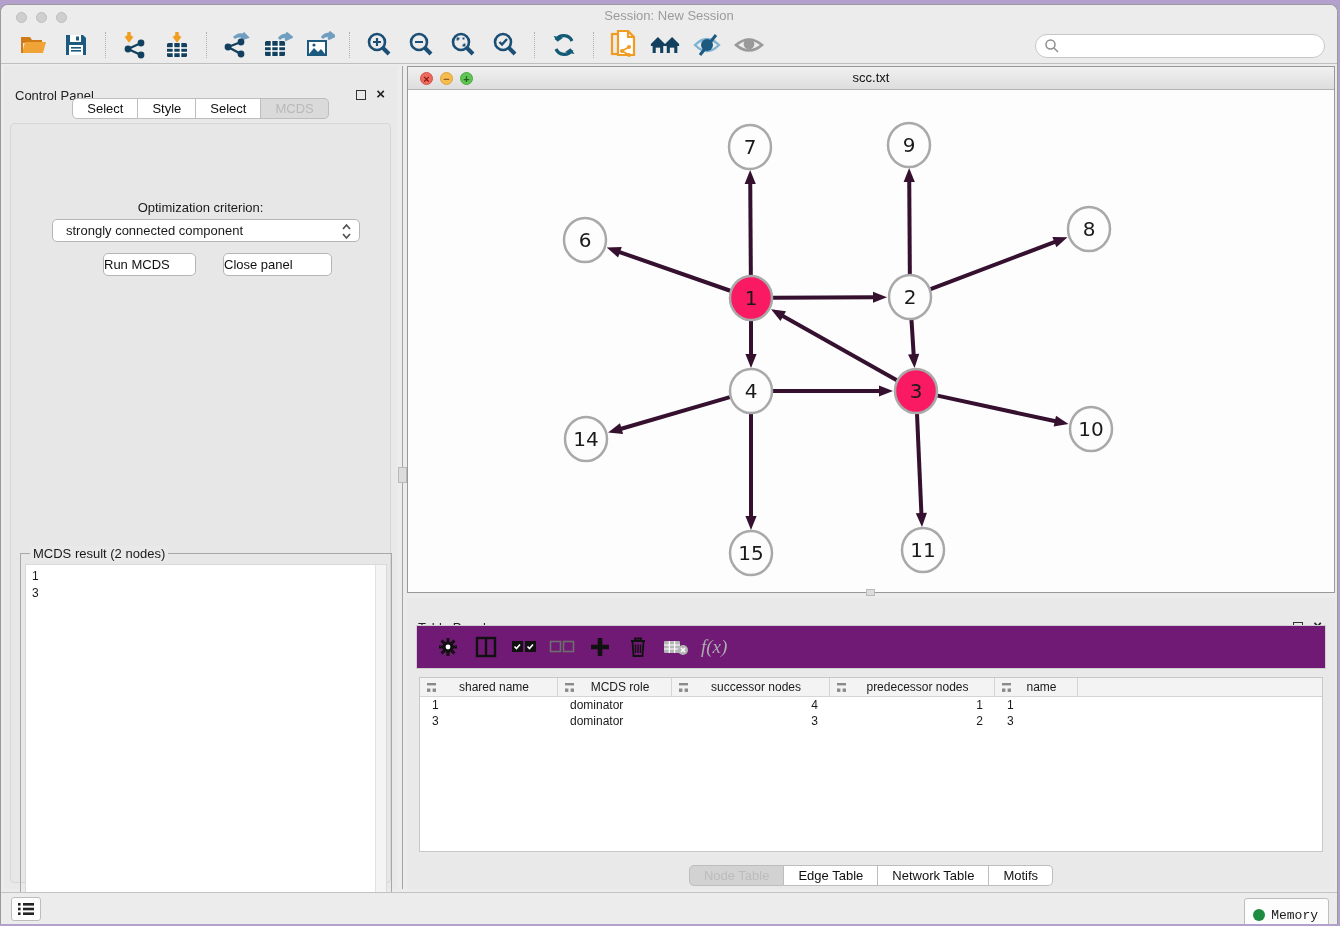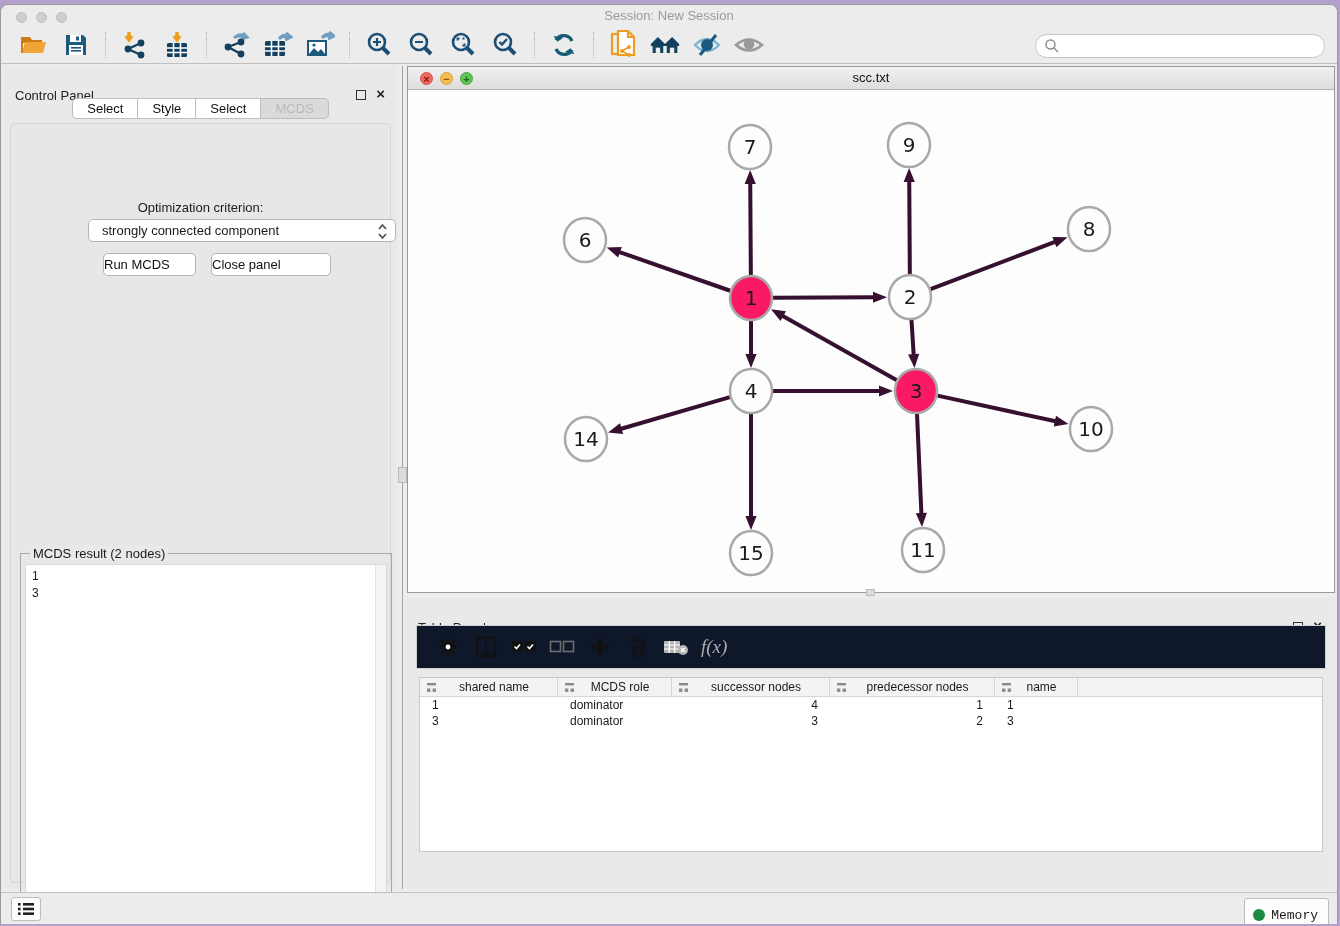--- a/index.html
+++ b/index.html
@@ -25,21 +25,21 @@
   .panel-header { position:absolute; left:0; top:16px; width:100%; height:26px; }
   .panel-header .ph-title { position:absolute; left:11px; top:6px; font-size:13px; color:#222; }
   .float-btn { position:absolute; top:8px; width:10px; height:10px; border:1.5px solid #333; background:transparent; }
   .close-btn { position:absolute; top:3px; font-size:15px; font-weight:bold; color:#222; line-height:18px; }
   .cp-tabs { position:absolute; left:0; top:32px; width:100%; display:flex; justify-content:center; }
   .tab { height:21px; line-height:19px; padding:0 14px; background:#fff; border:1px solid #bdbdbd; border-left:none; font-size:13px; color:#111; }
   .tab:first-child { border-left:1px solid #bdbdbd; border-radius:5px 0 0 5px; }
   .tab.active-cp { background:#dadada; color:#b9b9b9; border-radius:0 5px 5px 0; }
   .cp-body { position:absolute; left:6px; top:57px; width:381px; height:760px; background:#e7e7e7; border:1px solid #d6d6d6; border-radius:4px; }
   .opt-label { position:absolute; left:0; top:74px; width:100%; text-align:center; font-size:13px; }
-  .combo { position:absolute; left:41px; top:93px; width:308px; height:23px; background:#fff; border:1px solid #b5b5b5; border-radius:5px; display:flex; align-items:center; padding-left:13px; font-size:13px;margin-left:36px; }
+  .combo { position:absolute; left:41px; top:93px; width:308px; height:23px; background:#fff; border:1px solid #b5b5b5; border-radius:5px; display:flex; align-items:center; padding-left:13px; font-size:13px; }
   .combo .stepper { position:absolute; right:7px; top:3px; }
   .btn { position:absolute; height:23px; background:#fff; border:1px solid #b5b5b5; border-radius:5px; text-align:left; line-height:21px; font-size:13px; color:#111; }
   .result-group { position:absolute; left:9px; top:429px; width:372px; height:377px; border:1px solid #a8a8a8; }
   .result-legend { position:absolute; left:9px; top:-8px; background:#e9e9e9; padding:0 3px; font-size:13px; }
   .result-area { position:absolute; left:4px; top:10px; right:4px; bottom:4px; background:#fff; border:1px solid #d9d9d9; }
   .result-text { padding:3px 6px; font-size:12px; white-space:pre-line; line-height:17px; }
   .result-scrollbar { position:absolute; right:0; top:0; width:11px; height:100%; background:#f4f4f4; border-left:1px solid #e2e2e2; }
 
   
   .v-splitter { position:absolute; left:401px; top:61px; width:1px; height:823px; background:#a5a5a5; }
@@ -48,21 +48,21 @@
   
   .net-window { position:absolute; left:406px; top:61px; width:928px; height:527px; border:1px solid #999; background:#fdfdfd; }
   .net-titlebar { position:absolute; left:0; top:0; width:100%; height:23px; background:linear-gradient(#f1f1f1,#dddddd); border-bottom:1px solid #b3b3b3; }
   .net-title { width:100%; text-align:center; line-height:22px; font-size:13px; color:#111; }
   .mac-dot { position:absolute; top:5px; width:13px; height:13px; border-radius:50%; font-size:11px; font-weight:bold; text-align:center; line-height:12px; }
   .net-canvas { position:absolute; left:0; top:23px; width:926px; height:502px; background:#fdfdfd; }
   .h-grip { position:absolute; left:458px; bottom:-4px; width:9px; height:7px; background:#dcdcdc; border:1px solid #bbb; }
 
   
   .table-panel { position:absolute; left:406px; top:593px; width:928px; height:291px; background:#e9e9e9; }
-  .tp-toolbar { position:absolute; left:9px; top:27px; width:910px; height:44px; background:#0f172a; border:1px solid #cfcfcf; display:flex; align-items:center; padding-left:12px; }
+  .tp-toolbar { position:absolute; left:9px; top:27px; width:910px; height:44px; background:#701a75; border:1px solid #cfcfcf; display:flex; align-items:center; padding-left:12px; }
   .tp-icon { width:30px; height:30px; display:flex; align-items:center; justify-content:center; margin:0 4px; }
   .fx-label { font-family:"Liberation Serif", serif; font-style:italic; font-size:19px; color:#adadad; margin-left:6px; }
   .data-table { position:absolute; left:12px; top:79px; width:904px; height:175px; background:#fff; border:1px solid #c8c8c8; overflow:hidden; }
   .thead { display:flex; height:19px; background:#f3f3f3; border-bottom:1px solid #d5d5d5; }
   .th { display:flex; align-items:center; border-right:1px solid #d5d5d5; font-size:12px; position:relative; background:#f3f3f3; }
   .th .th-label { flex:1; text-align:center; padding-right:10px; }
   .trow { display:flex; height:16px; font-size:12px; }
   .td { padding:0 12px; line-height:16px; overflow:hidden; white-space:nowrap; }
   .tp-tabs { position:absolute; left:0; bottom:3px; width:100%; display:flex; justify-content:center; }
   .tab.active-tp { background:#d2d2d2; color:#bcbcbc; border-radius:5px 0 0 5px; }
@@ -257,21 +257,21 @@
       <div class="combo" style="top:95px;">
         <span>strongly connected component</span>
         <span class="stepper">
           <svg width="11" height="17" viewBox="0 0 11 17">
               <path d="M2 6 L5.5 2 L9 6" fill="none" stroke="#555" stroke-width="1.8"></path>
               <path d="M2 11 L5.5 15 L9 11" fill="none" stroke="#555" stroke-width="1.8"></path>
             </svg>
         </span>
       </div>
       <div class="btn" style="left:92px; top:129px; width:93px;">Run MCDS</div>
-      <div class="btn" style="left:200px; top:129px; width:120px;">Close panel</div>
+      <div class="btn" style="left:212px; top:129px; width:109px;">Close panel</div>
       <div class="result-group">
         <span class="result-legend">MCDS result (2 nodes)</span>
         <div class="result-area">
           <div class="result-text">1
 3</div>
           <div class="result-scrollbar"></div>
         </div>
       </div>
     </div>
   </div>
@@ -473,20 +473,26 @@
           <div class="trow">
             <div class="td" style="width: 138px; text-align: left;">3</div>
             <div class="td" style="width: 114px; text-align: left;">dominator</div>
             <div class="td" style="width: 158px; text-align: right;">3</div>
             <div class="td" style="width: 165px; text-align: right;">2</div>
             <div class="td" style="width: 83px; text-align: left;">3</div>
           </div>
         </div>
     </div>
 
+    <div class="tp-tabs" id="table-tabs">
+        <div class="tab active-tp">Node Table</div>
+        <div class="tab">Edge Table</div>
+        <div class="tab">Network Table</div>
+        <div class="tab last">Motifs</div>
+      </div>
   </div>
 
   <div class="status-bar">
     <div class="list-btn">
       <svg width="18" height="14" viewBox="0 0 18 14">
           <g fill="#222">
             <rect x="1" y="1" width="2.6" height="2.6"></rect>
             <rect x="6" y="1" width="11" height="2.6"></rect>
             <rect x="1" y="5.7" width="2.6" height="2.6"></rect>
             <rect x="6" y="5.7" width="11" height="2.6"></rect>

